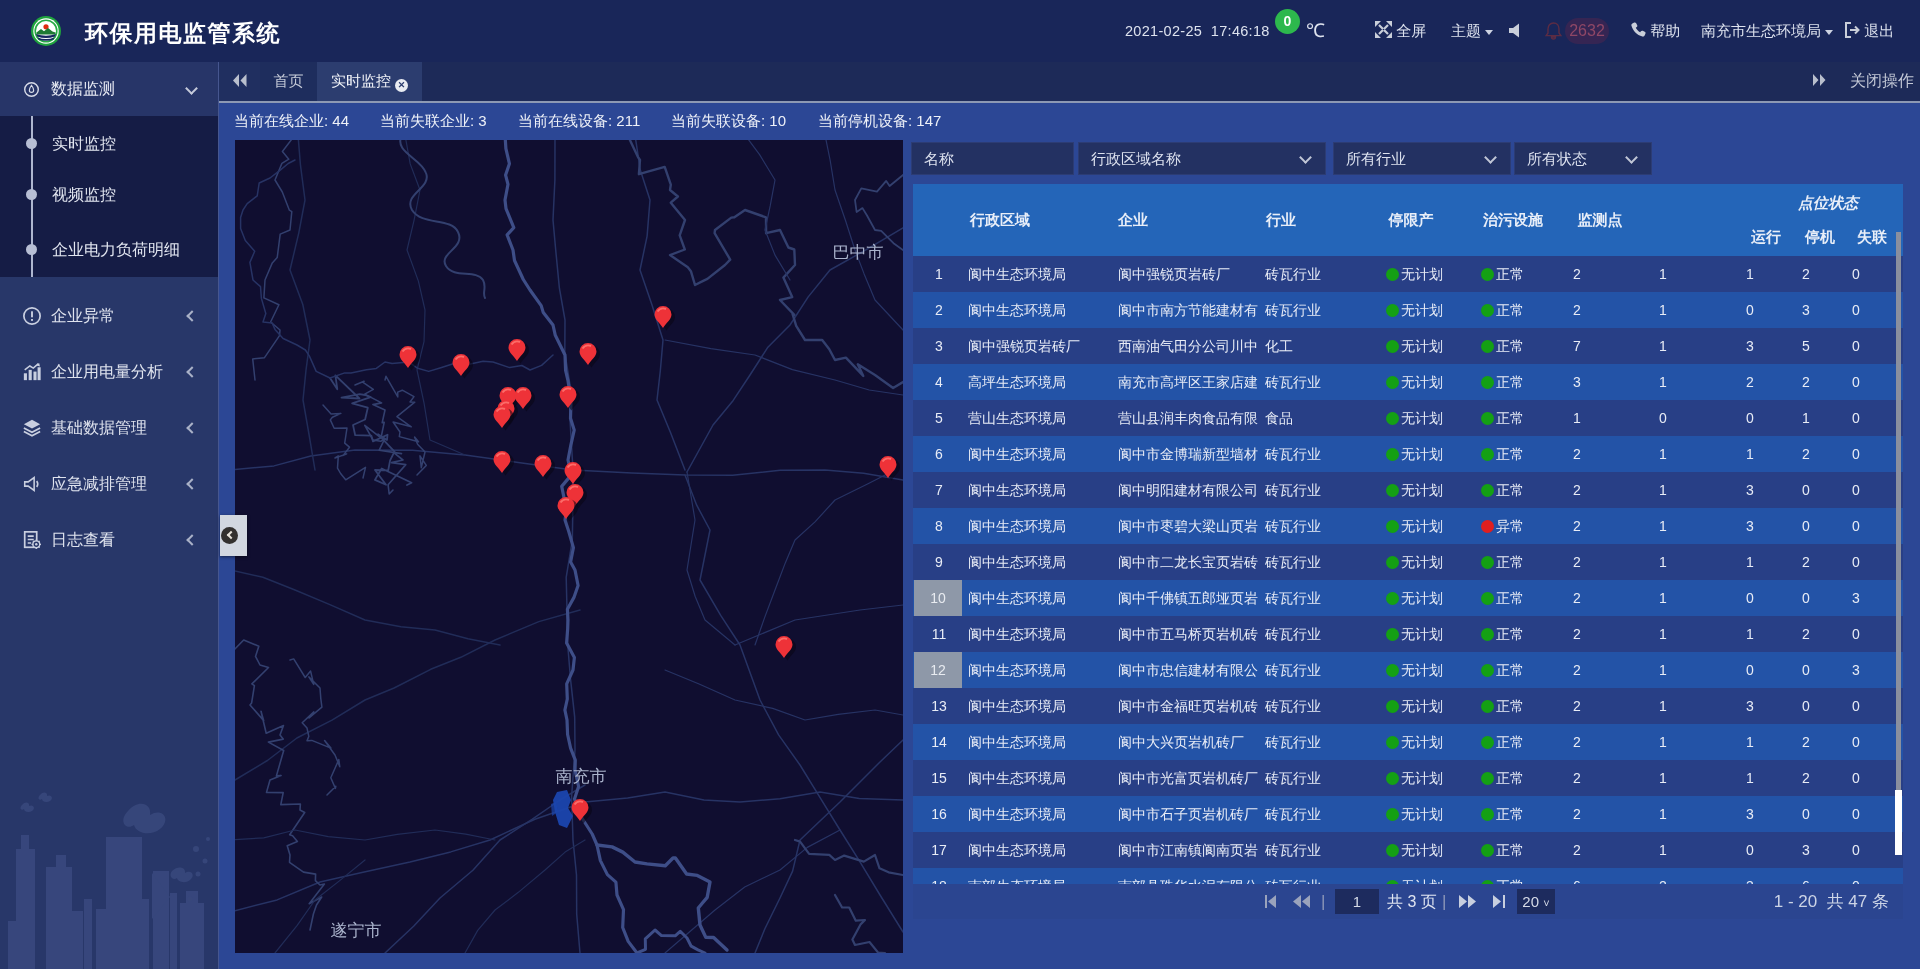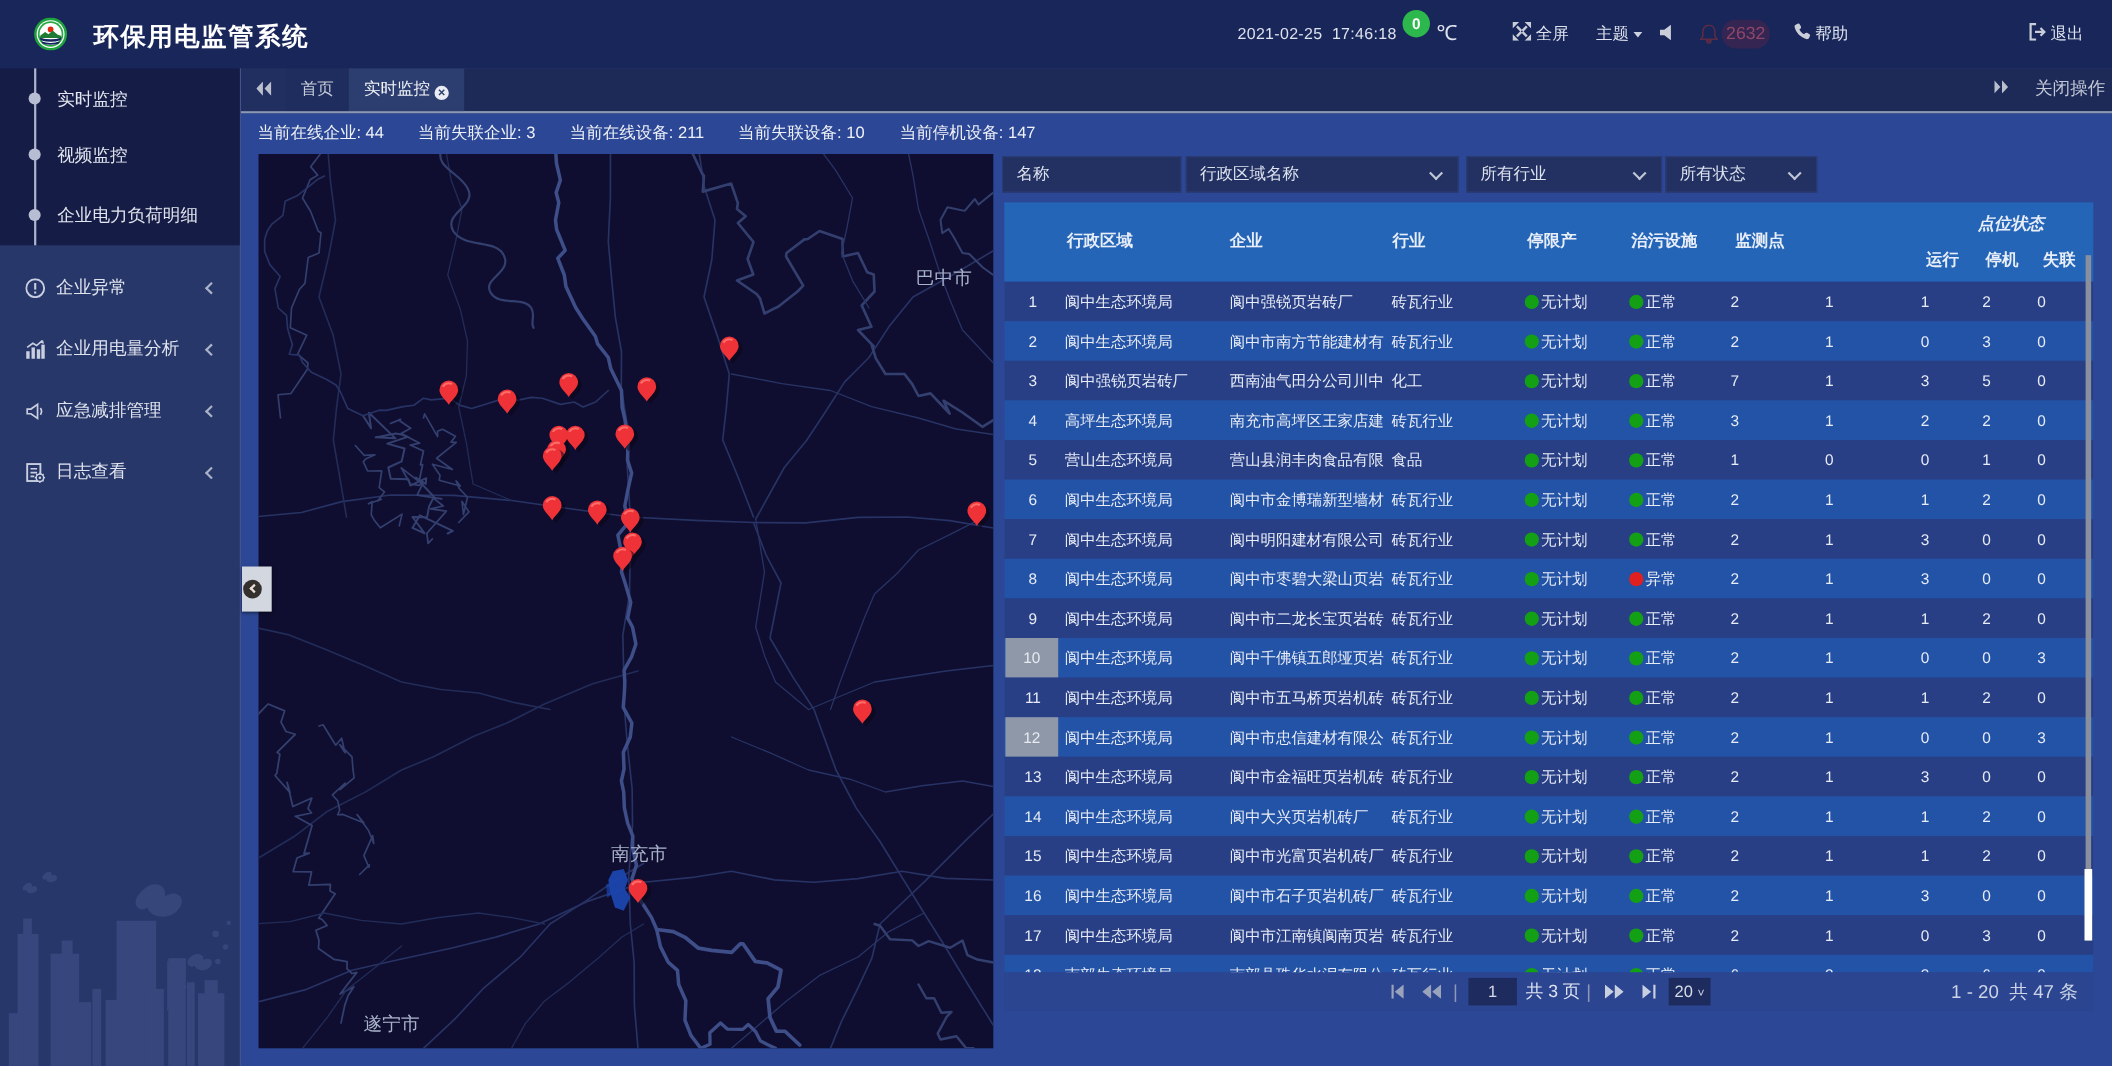--- a/index.html
+++ b/index.html
@@ -100,46 +100,59 @@
   <div id="speaker" class="hright"><svg width="14" height="15" viewBox="0 0 14 15" style="vertical-align:-2px">
         <path d="M0 5 L4 5 L10 0.5 L10 14.5 L4 10 L0 10 Z" fill="#c9ced9"></path>
       </svg></div>
   <svg width="17" height="18" viewBox="0 0 17 18" style="position:absolute;left:1545px;top:22px;">
       <path d="M8.5 1 C5 1 3 3.8 3 7 L3 11 L1.2 13.6 L15.8 13.6 L14 11 L14 7 C14 3.8 12 1 8.5 1 Z M6.5 15 A2 2 0 0 0 10.5 15 Z" fill="none" stroke="#5c2c44" stroke-width="1.4"></path>
     </svg>
   <div id="badge">2632</div>
   <div id="help" class="hright"><svg width="15" height="15" viewBox="0 0 15 15" style="vertical-align:-1px">
         <path d="M3.2 0.6 C4 0.2 4.8 0.5 5.2 1.3 L6.2 3.2 C6.5 3.9 6.3 4.7 5.7 5.1 L4.8 5.8 C5.6 7.6 7.4 9.4 9.2 10.2 L9.9 9.3 C10.3 8.7 11.1 8.5 11.8 8.8 L13.7 9.8 C14.5 10.2 14.8 11 14.4 11.8 L13.6 13.6 C13.2 14.4 12.3 14.9 11.4 14.6 C5.8 13 2 9.2 0.4 3.6 C0.1 2.7 0.6 1.8 1.4 1.4 Z" fill="#c9ced9"></path>
       </svg> 帮助</div>
+  <div id="org" class="hright">南充市生态环境局<span class="caret"></span></div>
   <div id="logout" class="hright"><svg width="16" height="16" viewBox="0 0 16 16" style="vertical-align:-2px">
         <path d="M7 1 L2 1 L2 15 L7 15" stroke="#c9ced9" stroke-width="2" fill="none"></path>
         <path d="M6 8 L14 8 M11 4.5 L14.5 8 L11 11.5" stroke="#c9ced9" stroke-width="2" fill="none"></path>
       </svg> 退出</div>
 </div>
 
 <div id="sidebar">
+  <div id="menuhead">
+    <svg class="micon" viewBox="0 0 21 21">
+        <circle cx="10.5" cy="10.5" r="9.5" fill="none" stroke="#d7dbe8" stroke-width="2"></circle>
+        <path d="M10.5 4.5 C8 8 7.5 9.5 7.5 11.5 C7.5 13.3 8.8 14.5 10.5 14.5 C12.2 14.5 13.5 13.3 13.5 11.5 C13.5 9.5 13 8 10.5 4.5 Z" fill="none" stroke="#d7dbe8" stroke-width="1.6"></path>
+      </svg>
+    <span class="mtext">数据监测</span><span class="chev"></span>
+  </div>
   <div id="submenu">
     <div class="vline"></div>
     <div class="subitem" style="top:18px;"><span class="dot"></span>实时监控</div>
     <div class="subitem" style="top:69px;"><span class="dot"></span>视频监控</div>
     <div class="subitem" style="top:124px;"><span class="dot"></span>企业电力负荷明细</div>
   </div>
   <div class="mitem"><svg class="micon" viewBox="0 0 21 21">
         <circle cx="10.5" cy="10.5" r="9.5" fill="none" stroke="#c9cfe0" stroke-width="2"></circle>
         <rect x="9.4" y="5" width="2.2" height="7" fill="#c9cfe0"></rect>
         <rect x="9.4" y="14" width="2.2" height="2.2" fill="#c9cfe0"></rect>
       </svg><span class="mtext">企业异常</span><span class="chev"></span></div>
   <div class="mitem"><svg class="micon" viewBox="0 0 21 21">
         <rect x="1" y="12" width="3.6" height="8" fill="#c9cfe0"></rect>
         <rect x="6.6" y="8" width="3.6" height="12" fill="#c9cfe0"></rect>
         <rect x="12.2" y="10" width="3.6" height="10" fill="#c9cfe0"></rect>
         <rect x="17" y="5" width="3.6" height="15" fill="#c9cfe0"></rect>
         <path d="M2 8 L8 3.5 L12 6 L18 0.8" stroke="#c9cfe0" stroke-width="1.8" fill="none"></path>
         <path d="M18.8 0 L19.8 4 L15.8 3 Z" fill="#c9cfe0"></path>
       </svg><span class="mtext">企业用电量分析</span><span class="chev"></span></div>
+  <div class="mitem"><svg class="micon" viewBox="0 0 21 21">
+        <path d="M10.5 1 L20 6 L10.5 11 L1 6 Z" fill="#c9cfe0"></path>
+        <path d="M1 10.5 L10.5 15.5 L20 10.5" stroke="#c9cfe0" stroke-width="2" fill="none"></path>
+        <path d="M1 14.5 L10.5 19.5 L20 14.5" stroke="#c9cfe0" stroke-width="2" fill="none"></path>
+      </svg><span class="mtext">基础数据管理</span><span class="chev"></span></div>
   <div class="mitem"><svg class="micon" viewBox="0 0 21 21">
         <path d="M2 8 L6 8 L13 3 L13 18 L6 13 L2 13 Z" fill="none" stroke="#c9cfe0" stroke-width="1.8"></path>
         <path d="M16 7 Q18.5 10.5 16 14" stroke="#c9cfe0" stroke-width="1.8" fill="none"></path>
       </svg><span class="mtext">应急减排管理</span><span class="chev"></span></div>
   <div class="mitem"><svg class="micon" viewBox="0 0 21 21">
         <rect x="2" y="1" width="14" height="18" fill="none" stroke="#c9cfe0" stroke-width="2"></rect>
         <path d="M5.5 6 L12.5 6 M5.5 10 L12.5 10 M5.5 14 L9.5 14" stroke="#c9cfe0" stroke-width="1.8"></path>
         <circle cx="15.5" cy="15.5" r="4" fill="#283769" stroke="#c9cfe0" stroke-width="1.6"></circle>
         <circle cx="15.5" cy="15.5" r="1.4" fill="#c9cfe0"></circle>
         <path d="M15.5 10 L15.5 12 M15.5 19 L15.5 21 M10 15.5 L12 15.5 M19 15.5 L21 15.5 M11.6 11.6 L13 13 M18 18 L19.4 19.4 M19.4 11.6 L18 13 M13 18 L11.6 19.4" stroke="#c9cfe0" stroke-width="1.4"></path>

